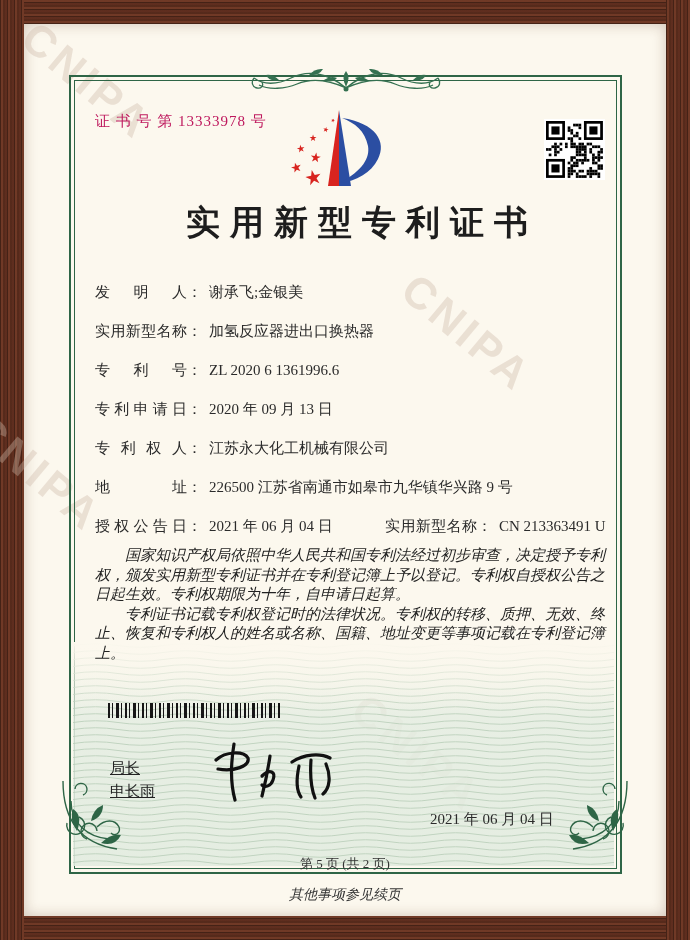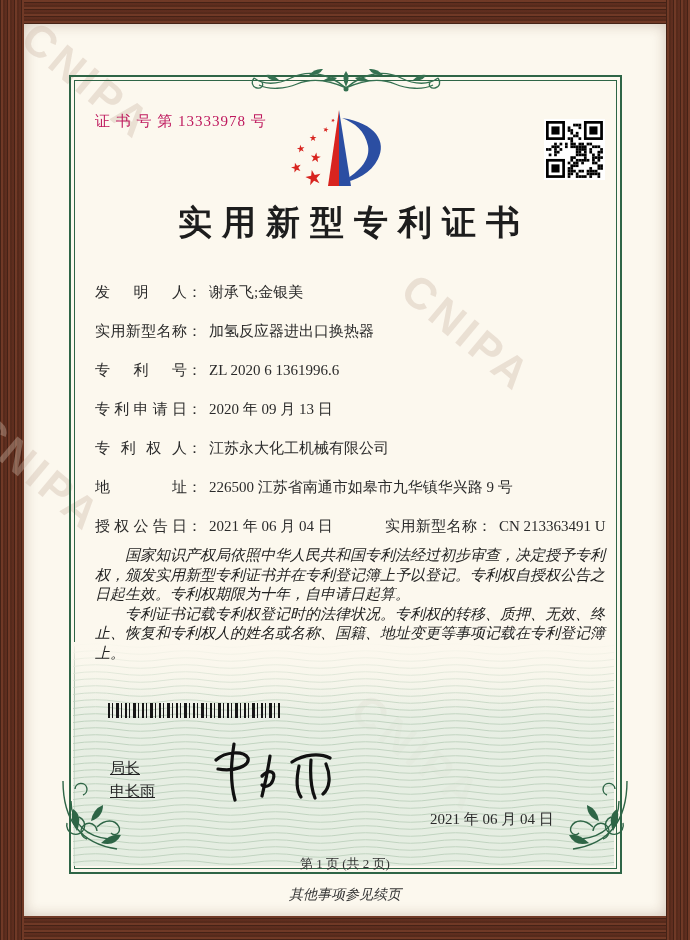--- a/index.html
+++ b/index.html
@@ -56,21 +56,21 @@
   .orn-top{left:225px;top:42px;}
   .orn-bl{left:33px;bottom:60px;}
   .orn-br{right:33px;bottom:60px;transform:scaleX(-1);}
 
   
   .content{position:absolute;left:0;top:0;width:642px;height:892px;z-index:8;}
   .cert-no{position:absolute;left:71px;top:88px;font-size:15px;color:#be185d;letter-spacing:1px;}
   .logo{position:absolute;left:258px;top:82px;}
   .qr{position:absolute;left:520px;top:95px;width:57px;height:57px;background:#fff;padding:2px;}
   .title{
-    position:absolute;left:4px;top:176px;width:642px;text-align:center;
+    position:absolute;left:12px;top:176px;width:642px;text-align:center;
     font-size:34px;font-weight:bold;color:#1d1d1d;letter-spacing:10px;text-indent:10px;
   }
   .fields{position:absolute;left:71px;top:259px;width:527px;}
   .row{height:18px;margin-bottom:21px;font-size:15px;color:#2b2b2b;position:relative;white-space:nowrap;}
   .flabel{display:inline-block;width:92px;text-align:justify;text-align-last:justify;vertical-align:top;}
   .fvalue{margin-left:7px;}
   .grant2{position:absolute;left:290px;top:0;}
   .paras{
     position:absolute;left:71px;top:522px;width:524px;
     font-size:15px;line-height:19.5px;color:#222;font-style:italic;
@@ -358,16 +358,16 @@
         <path d="M66 20 C64 34 61 48 58 60"></path>
         <path d="M58 40 C66 32 72 36 69 44 C67 50 61 52 58 49"></path>
         <path d="M88 26 C100 18 116 17 126 22"></path>
         <path d="M95 30 C92 44 92 54 97 61"></path>
         <path d="M107 24 C106 38 107 52 111 62"></path>
         <path d="M122 28 C127 40 126 52 119 58"></path>
       </g>
     </svg>
 
     <div class="issue-date">2021 年 06 月 04 日</div>
-    <div class="page-info">第 1 页 (共 2 页)</div>
+    <div class="page-info">第 5 页 (共 2 页)</div>
     <div class="footer-note">其他事项参见续页</div>
   </div>
 </div>
 
 </body></html>

